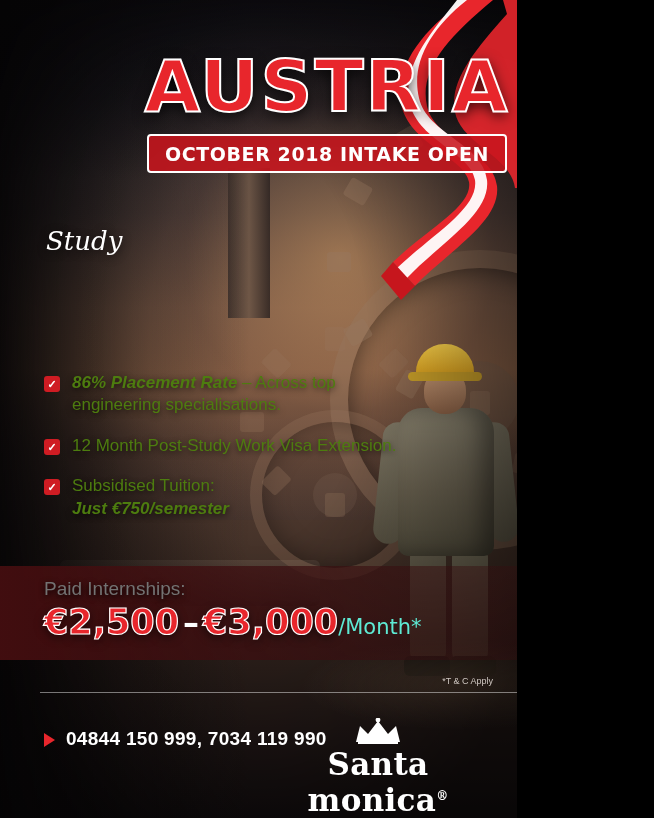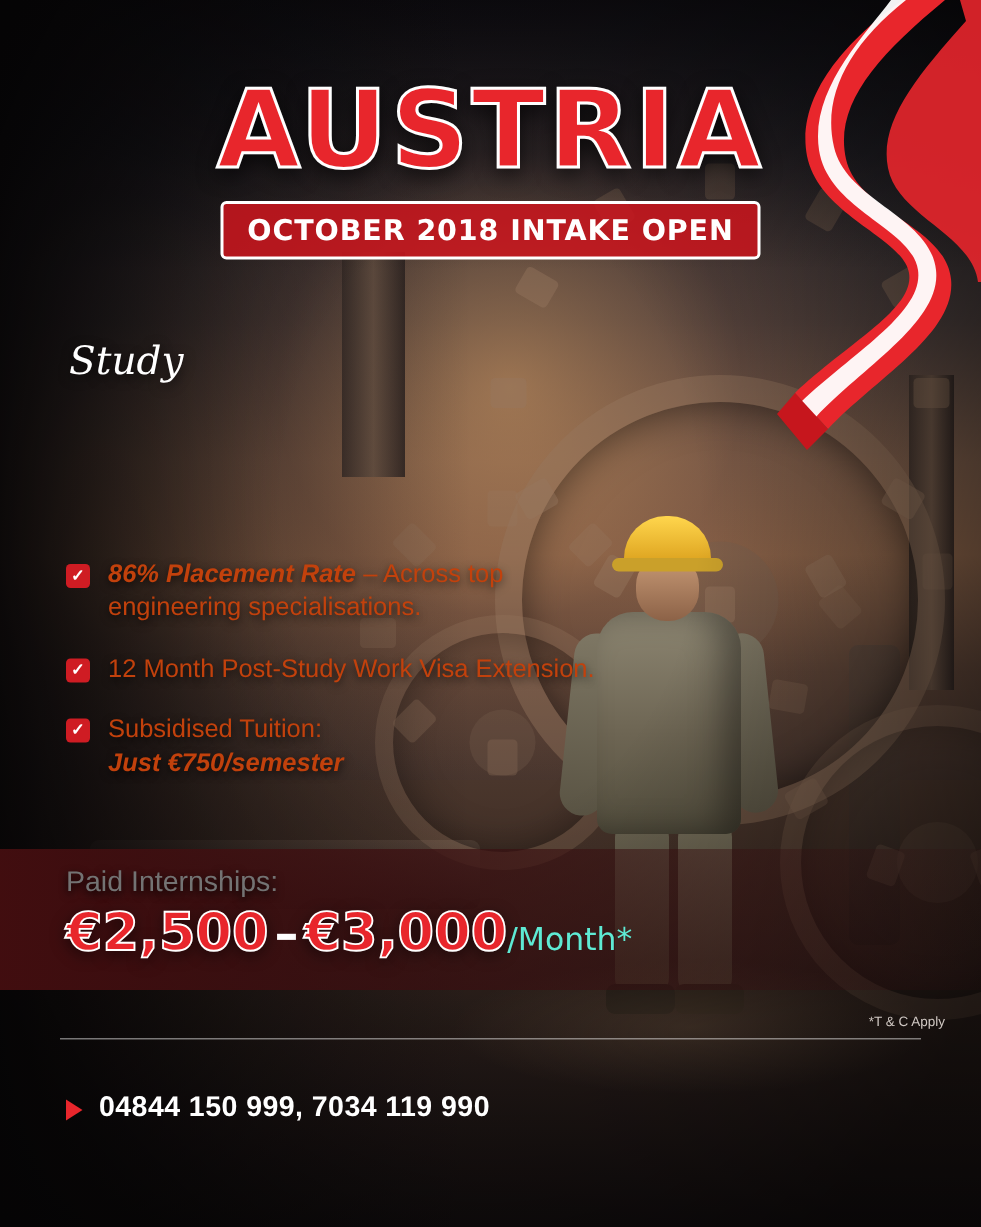--- a/index.html
+++ b/index.html
@@ -1,18 +1,18 @@
 <!DOCTYPE html>
 <html><head>
 <meta charset="utf-8">
 <style>
   html,body{margin:0;padding:0;background:#000;}
   body{font-family:"Liberation Sans", sans-serif;}
   .poster{
-    position:relative;width:654px;height:818px;overflow:hidden;
+    position:relative;width:517px;height:818px;overflow:hidden;
     background:#0e1014;
   }
   
   .bg{position:absolute;inset:0;}
   .sky{
     position:absolute;left:0;top:0;width:654px;height:560px;
     background:
       radial-gradient(circle at 52% 46%, rgba(206,150,95,.55) 0%, rgba(120,80,60,.25) 34%, rgba(30,28,34,0) 62%),
       linear-gradient(180deg,#23262e 0%, #2c2a30 18%, #4a3e3c 38%, #7b5c49 55%, #8a6349 66%, #5d4437 80%, #3a2c28 100%);
   }
@@ -109,21 +109,21 @@
     content:"";position:absolute;right:-9px;top:0;width:0;height:0;
     border-top:15px solid transparent;border-bottom:15px solid transparent;border-left:10px solid #cf1c23;
   }
   
   .bullets{position:absolute;left:44px;top:372px;width:360px;}
   .bullet{display:flex;align-items:flex-start;margin-bottom:18px;}
   .chk{
     flex:0 0 auto;width:16px;height:16px;margin:4px 12px 0 0;border-radius:3px;
     background:#cf1c23;color:#fff;font-size:11px;line-height:16px;text-align:center;font-weight:bold;
   }
-  .btext{color:#c2410c;font-size:17px;line-height:1.32;text-shadow:0 2px 6px rgba(0,0,0,.7);}
+  .btext{color:#4d7c0f;font-size:17px;line-height:1.32;text-shadow:0 2px 6px rgba(0,0,0,.7);}
   .btext .em{font-weight:bold;font-style:italic;}
   .btext .em2{font-weight:bold;font-style:italic;}
 
   
   .band{
     position:absolute;left:0;top:566px;width:654px;height:94px;
     background:linear-gradient(90deg, rgba(70,14,16,.92) 0%, rgba(58,14,16,.72) 45%, rgba(40,12,14,.18) 100%);
   }
   .band-l1{position:absolute;left:44px;top:578px;color:#737373;font-size:19px;text-shadow:0 2px 6px #000;}
   .band-l2{position:absolute;left:44px;top:602px;font-family:"DejaVu Sans", sans-serif;}
@@ -255,14 +255,23 @@
   <div class="band-l1">Paid Internships:</div>
   <div class="band-l2">
     <span class="amount">€2,500</span><span class="dash">–</span><span class="amount">€3,000</span><span class="per">/Month*</span>
   </div>
   <div class="tc">*T &amp; C Apply</div>
 
   <div class="rule"></div>
   <div class="tri"></div>
   <div class="phone" style="left:66px;">04844 150 999, 7034 119 990</div>
 
+  <div class="logo">
+    <svg class="crown" width="52" height="26" viewBox="0 0 52 26">
+      <path d="M4,24 L8,8 L16,16 L26,3 L36,16 L44,8 L48,24 Z" fill="#ffffff"></path>
+      <circle cx="26" cy="2" r="2.4" fill="#ffffff"></circle>
+      <rect x="6" y="24" width="40" height="2" fill="#ffffff"></rect>
+    </svg>
+    <div class="logo-main"><span>Santa monica</span><span class="sub-r">®</span></div>
+
+  </div>
 
 </div>
 
 </body></html>

